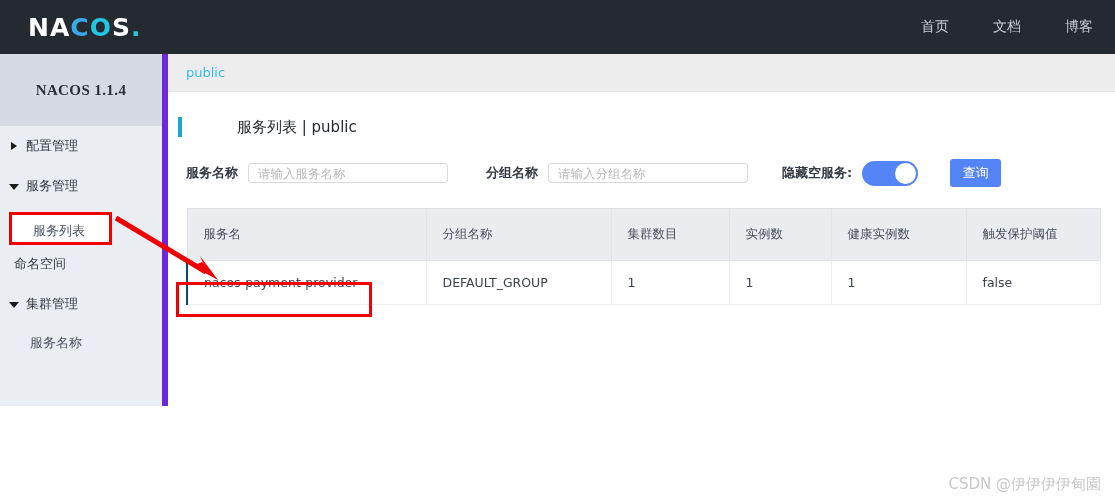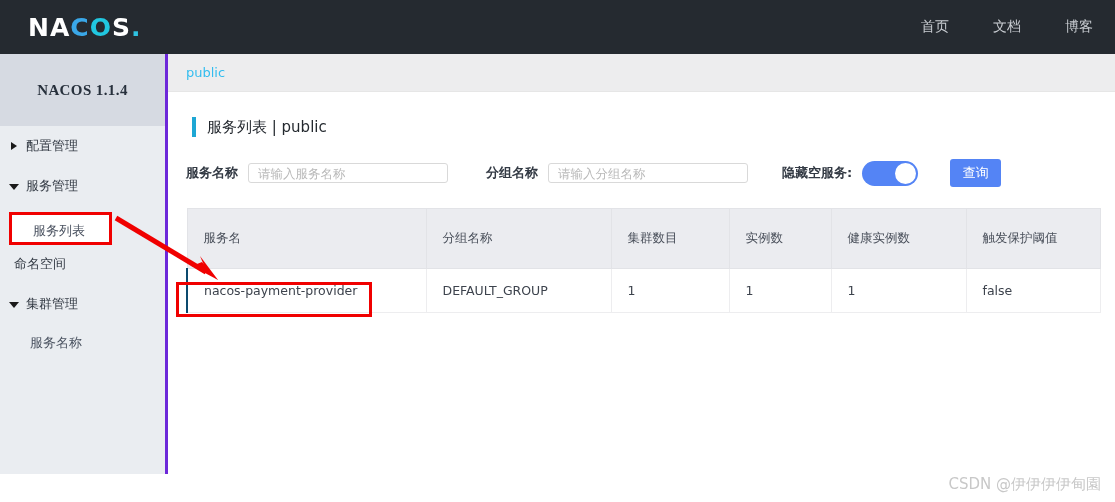--- a/index.html
+++ b/index.html
@@ -32,23 +32,23 @@
   .logo .l-dot { color:#2fc2e0; }
   .topnav { margin-left: auto; display: flex; align-items: center; }
   .topnav a {
     color: #c9cdd2; font-size: 14px; text-decoration: none;
     margin-right: 44px; font-family: "DejaVu Sans", sans-serif;
   }
   .topnav a:last-child { margin-right: 22px; }
 
   
   .sidebar {
-    position: absolute; left: 0; top: 54px; width: 168px; height: 420px;
+    position: absolute; left: 0; top: 54px; width: 168px; height: 352px;
     background: #eaedf1;
-    border-right: 3px solid #6d28d9;
+    border-right: 6px solid #6d28d9;
   }
   .sidebar-head {
     height: 72px; background: #d6dae2;
     display: flex; align-items: center; justify-content: center;
     font-size: 15px; font-weight: bold; color: #27303c;
     font-family: "Liberation Serif", serif;
     letter-spacing: .4px;
   }
   .nav-group {
     display: flex; align-items: center;
@@ -96,21 +96,22 @@
     display: flex; align-items: center; padding-left: 18px;
     border-bottom: 1px solid #e6e6e6;
   }
   .ns-tab {
     font-size: 13px; color: #33bdef; cursor: pointer;
     font-family: "DejaVu Sans", sans-serif;
     text-align: right;
   }
   .page-title-row {
     display: flex; align-items: center;
-    margin: 25px 0 0 24px;
+    margin: 25px 0 0 10px;
+    gap: 44px;
   }
   .title-accent { width: 4px; height: 20px; background: #1ea7d4; margin-right: 11px; }
   .page-title {
     font-size: 15px; color: #24292f;
     font-family: "DejaVu Sans", sans-serif;
   }
 
   
   .filter-row {
     display: flex; align-items: center;
@@ -153,21 +154,21 @@
   
   .table-wrap { margin: 21px 0 0 18px; width: 913px; }
   table.svc { border-collapse: collapse; width: 913px; table-layout: fixed; }
   table.svc th {
     background: #ebecf0;
     border: 1px solid #e2e3e7;
     border-left: none;
     text-align: left;
     font-weight: normal;
     font-size: 12.5px; color: #494f5a;
-    height: 60px; padding: 0 0 0 16px;
+    height: 52px; padding: 0 0 0 16px;
     font-family: "DejaVu Sans", sans-serif;
   }
   table.svc th:first-child { border-left: 1px solid #e2e3e7; }
   table.svc td {
     border: 1px solid #ededef;
     border-left: none;
     background: #ffffff;
     font-size: 12.5px; color: #3d434d;
     height: 44px; padding: 0 0 0 16px;
     font-family: "DejaVu Sans", sans-serif;

